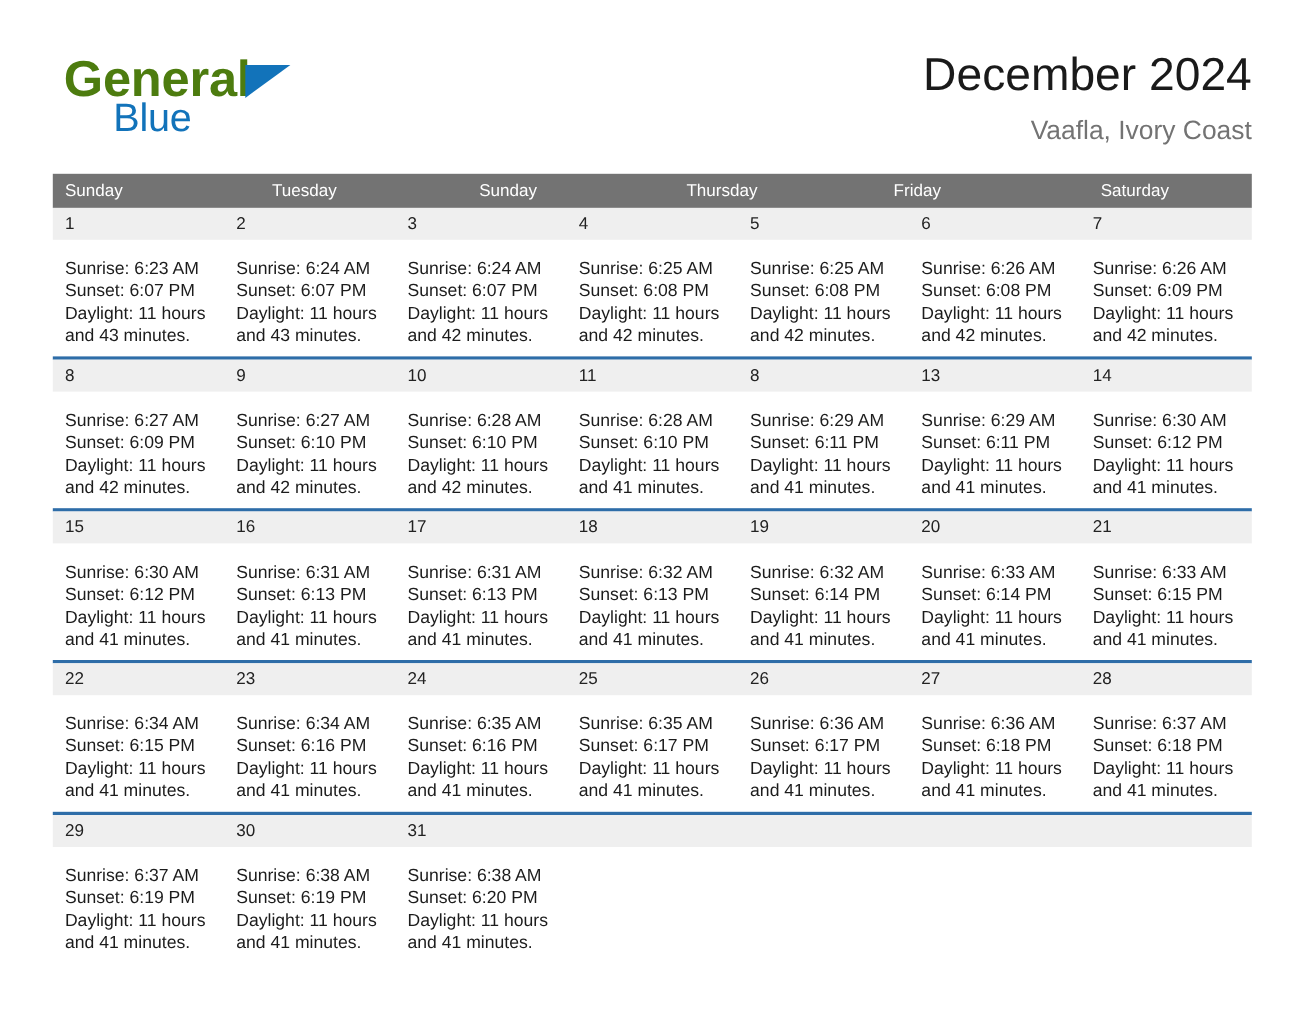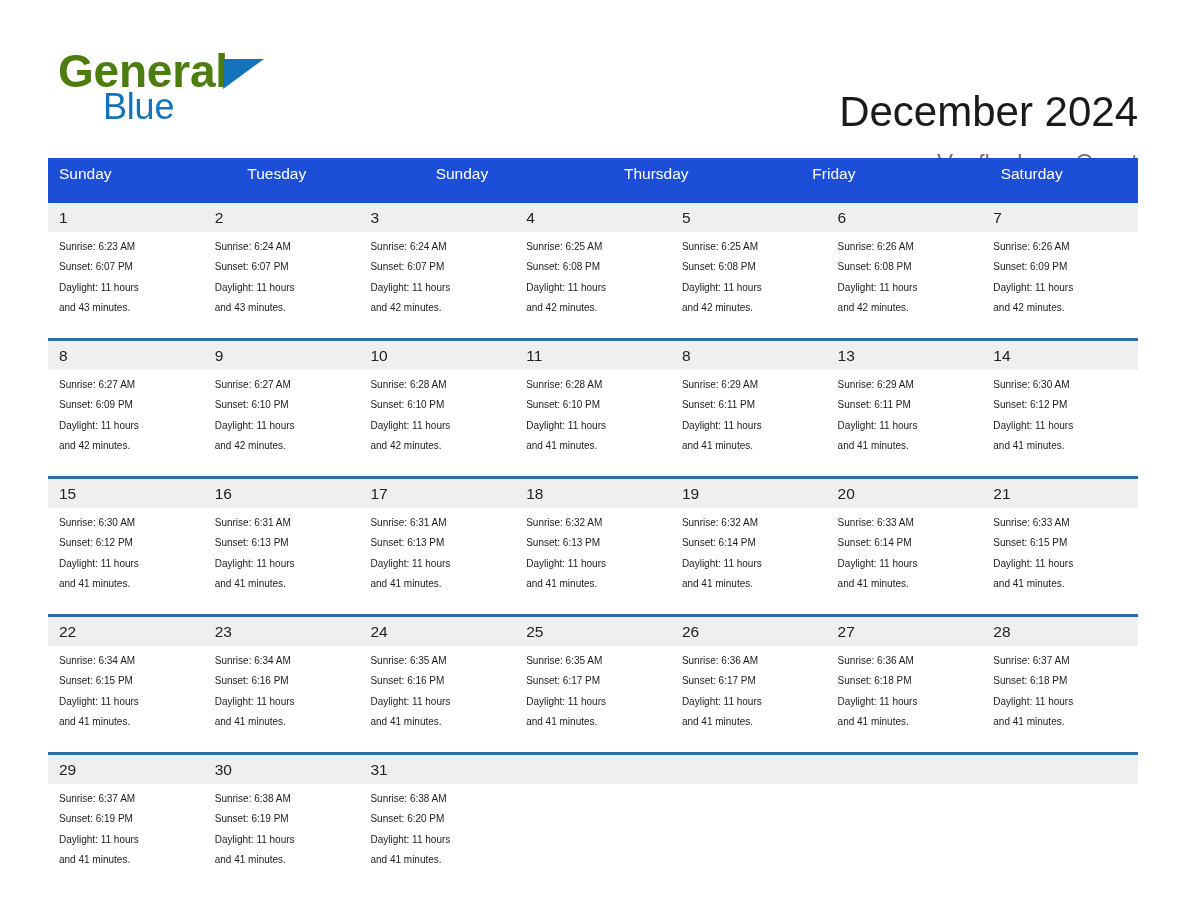--- a/index.html
+++ b/index.html
@@ -69,21 +69,20 @@
     color: #1273ba;
     line-height: 42px;
     letter-spacing: -0.2px;
   }
 
   .title-block {
     position: absolute;
     right: 0;
     top: 0;
     text-align: right;
-    margin-top: 44px;
   }
   .cal-title {
     font-size: 42px;
     font-weight: 400;
     color: #1a1a1a;
     line-height: 52px;
     white-space: nowrap;
   }
   .cal-subtitle {
     margin-top: 10px;
@@ -96,22 +95,22 @@
 
   
   .calendar {
     position: absolute;
     left: 48px;
     top: 158px;
     width: 1090px;
   }
   .weekday-header {
     display: flex;
-    background: #1d4ed8;
-    height: 45px;
+    background: #737373;
+    height: 31px;
     gap: 40px;
   }
   .weekday-cell {
     flex: 1 1 0;
     min-width: 0;
     color: #ffffff;
     font-size: 15.5px;
     line-height: 31px;
     padding-left: 11px;
     box-sizing: border-box;
@@ -147,22 +146,22 @@
     padding-left: 11px;
     z-index: 1;
   }
   .day-num {
     height: 29px;
     line-height: 29px;
     font-size: 15.5px;
     color: #222222;
   }
   .day-info {
-    margin-top: 5px;
-    font-size: 10px;
+    margin-top: 17px;
+    font-size: 16px;
     line-height: 20.3px;
     color: #1c1c1c;
   }
   .day-info div {
     white-space: nowrap;
   }
   .day-cell.empty .day-num,
   .day-cell.empty .day-info {
     visibility: hidden;
   }

